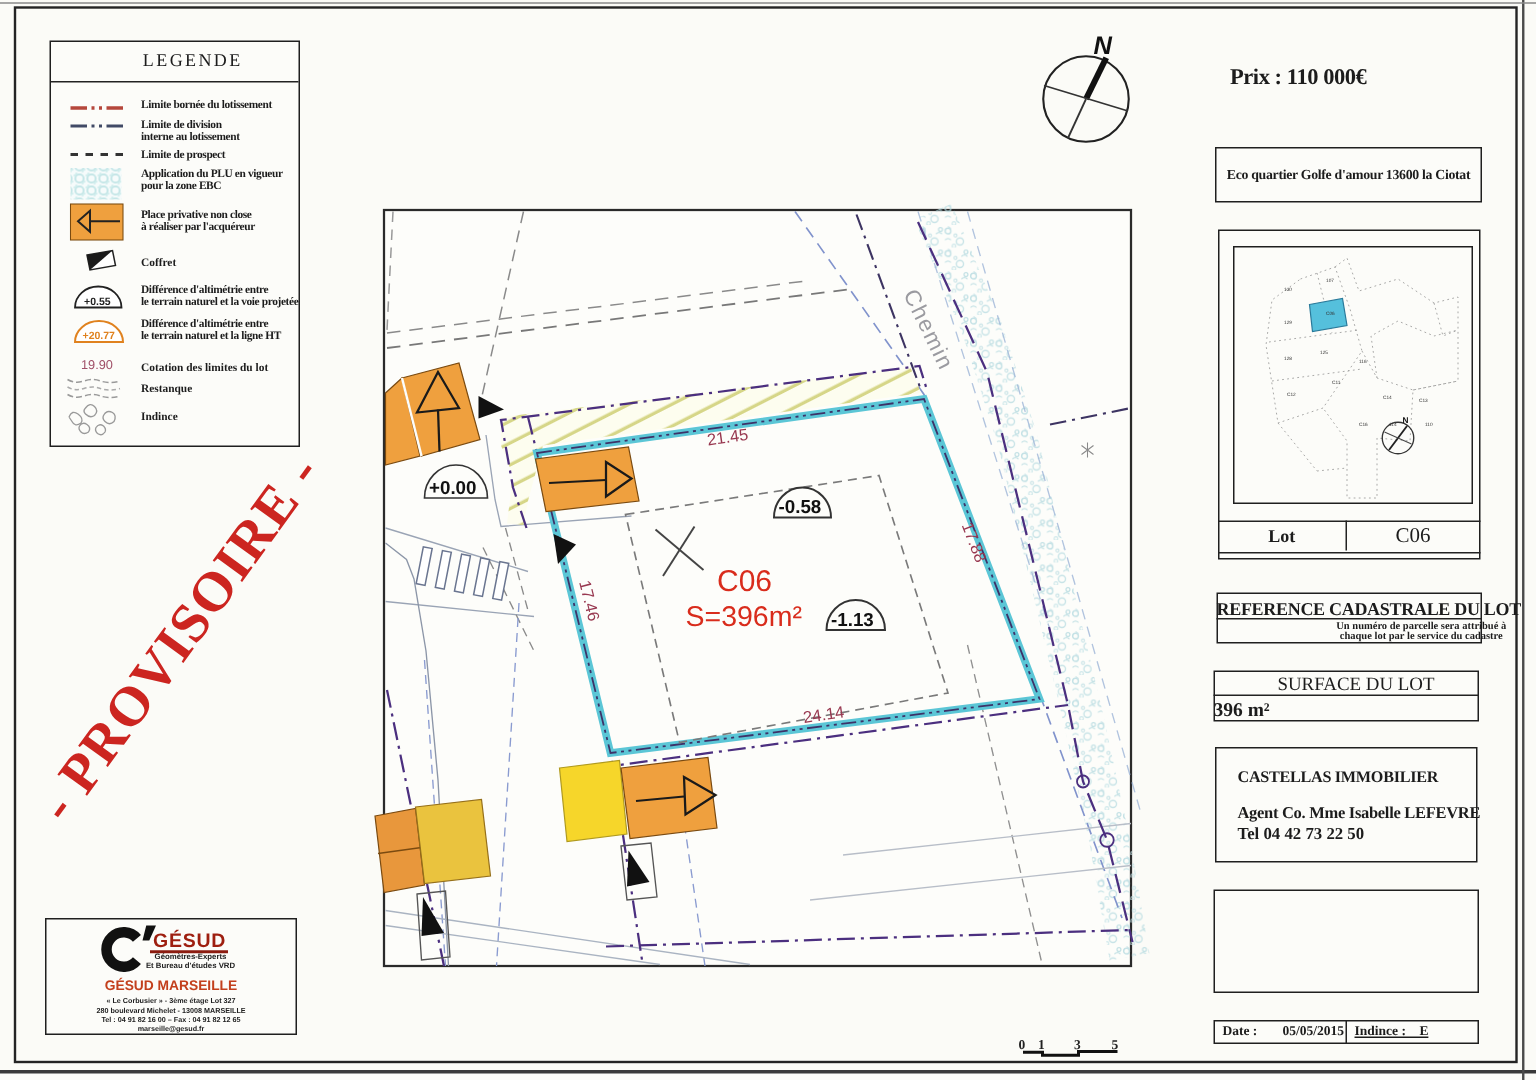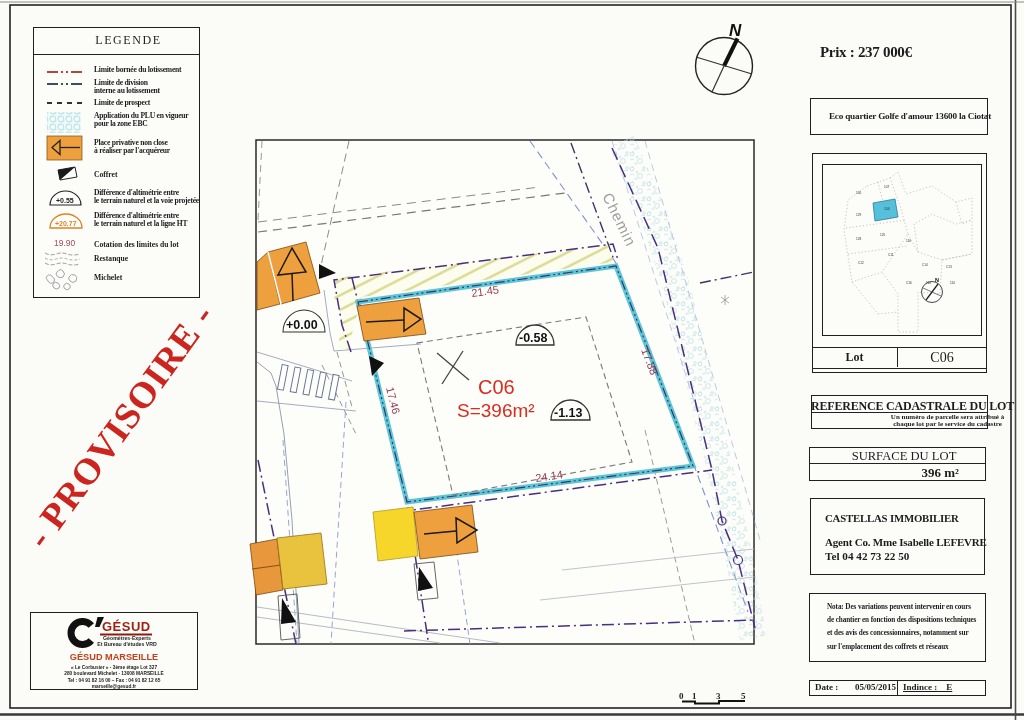--- a/index.html
+++ b/index.html
@@ -254,28 +254,28 @@
 <div class="abs ser" style="left:94px;top:66px;font-size:7.6px;font-weight:bold;line-height:8.4px;letter-spacing:-0.25px;">Limite bornée du lotissement</div>
 <div class="abs ser" style="left:94px;top:79px;font-size:7.6px;font-weight:bold;line-height:8.4px;letter-spacing:-0.25px;">Limite de division<br>interne au lotissement</div>
 <div class="abs ser" style="left:94px;top:99px;font-size:7.6px;font-weight:bold;line-height:8.4px;letter-spacing:-0.25px;">Limite de prospect</div>
 <div class="abs ser" style="left:94px;top:112px;font-size:7.6px;font-weight:bold;line-height:8.4px;letter-spacing:-0.25px;">Application du PLU en vigueur<br>pour la zone EBC</div>
 <div class="abs ser" style="left:94px;top:139px;font-size:7.6px;font-weight:bold;line-height:8.4px;letter-spacing:-0.25px;">Place privative non close<br>à réaliser par l'acquéreur</div>
 <div class="abs ser" style="left:94px;top:170px;font-size:7.6px;font-weight:bold;">Coffret</div>
 <div class="abs ser" style="left:94px;top:189px;font-size:7.6px;font-weight:bold;line-height:8.4px;letter-spacing:-0.25px;">Différence d'altimétrie entre<br>le terrain naturel et la voie projetée</div>
 <div class="abs ser" style="left:94px;top:212px;font-size:7.6px;font-weight:bold;line-height:8.4px;letter-spacing:-0.25px;">Différence d'altimétrie entre<br>le terrain naturel et la ligne HT</div>
 <div class="abs ser" style="left:94px;top:240px;font-size:7.6px;font-weight:bold;">Cotation des limites du lot</div>
 <div class="abs ser" style="left:94px;top:254px;font-size:7.6px;font-weight:bold;">Restanque</div>
-<div class="abs ser" style="left:94px;top:273px;font-size:7.6px;font-weight:bold;">Michelet</div>
+<div class="abs ser" style="left:94px;top:273px;font-size:7.6px;font-weight:bold;">Indince</div>
 
 <div class="abs ser" style="left:-50px;top:404px;width:340px;text-align:center;font-size:37px;font-weight:bold;color:#cc2520;transform:rotate(-54deg);letter-spacing:1px;">- PROVISOIRE -</div>
 
-<div class="abs ser" style="left:820px;top:44px;font-size:15px;font-weight:bold;letter-spacing:-0.3px;">Prix : 237 000€</div>
+<div class="abs ser" style="left:820px;top:44px;font-size:15px;font-weight:bold;letter-spacing:-0.3px;">Prix : 110 000€</div>
 
 <div class="bx" style="left:810px;top:98px;width:178px;height:37px;"></div>
-<div class="abs ser" style="left:810px;top:111px;width:200px;text-align:center;font-size:9.2px;font-weight:bold;white-space:nowrap;letter-spacing:-0.2px;">Eco quartier Golfe d'amour 13600 la Ciotat</div>
+<div class="abs ser" style="left:810px;top:111px;width:178px;text-align:center;font-size:9.2px;font-weight:bold;white-space:nowrap;letter-spacing:-0.2px;">Eco quartier Golfe d'amour 13600 la Ciotat</div>
 
 <div class="bx" style="left:812px;top:153px;width:175px;height:220px;"></div>
 <div class="bx" style="left:822px;top:164px;width:160px;height:172px;border-width:1.3px;"></div>
 
 <svg class="abs" style="left:822px;top:164px" width="160" height="172" viewBox="0 0 160 172">
 <g fill="none" stroke="#808080" stroke-width="0.6" stroke-dasharray="1.2 2.2" opacity="0.75">
 <polyline points="45,22 68,14 78,42 86,70 60,108 30,118 22,66 26,36 45,22"></polyline>
 <line x1="24" y1="64" x2="84" y2="56"></line>
 <line x1="26" y1="90" x2="86" y2="82"></line>
 <line x1="56" y1="18" x2="66" y2="58"></line>
@@ -323,29 +323,28 @@
 <div class="abs ser" style="left:897px;top:350px;width:90px;text-align:center;font-size:14px;">C06</div>
 
 <div class="bx" style="left:811px;top:395px;width:177px;height:34px;"></div>
 <div class="abs ser" style="left:811px;top:399px;width:145px;text-align:center;font-size:12px;font-weight:bold;white-space:nowrap;letter-spacing:-0.2px;">REFERENCE CADASTRALE DU LOT</div>
 <div class="abs" style="left:811px;top:412px;width:177px;border-top:1.2px solid #222;"></div>
 <div class="abs ser" style="left:811px;top:414px;width:177px;text-align:center;font-size:7px;font-weight:bold;line-height:7.4px;padding-left:48px;">Un numéro de parcelle sera attribué à<br>chaque lot par le service du cadastre</div>
 
 <div class="bx" style="left:809px;top:447px;width:177px;height:34px;"></div>
 <div class="abs ser" style="left:809px;top:449px;width:190px;text-align:center;font-size:12.6px;">SURFACE DU LOT</div>
 <div class="abs" style="left:809px;top:463px;width:177px;border-top:1.2px solid #222;"></div>
-<div class="abs ser" style="left:809px;top:465px;width:150px;text-align:right;font-size:13px;font-weight:bold;">396 m²</div>
+<div class="abs ser" style="left:809px;top:465px;width:150px;text-align:left;font-size:13px;font-weight:bold;">396 m²</div>
 
 <div class="bx" style="left:810px;top:498px;width:175px;height:77px;"></div>
 <div class="abs ser" style="left:825px;top:512px;font-size:10.8px;font-weight:bold;letter-spacing:-0.2px;">CASTELLAS IMMOBILIER</div>
 <div class="abs ser" style="left:825px;top:536px;font-size:11px;font-weight:bold;letter-spacing:-0.2px;">Agent Co. Mme Isabelle LEFEVRE</div>
 <div class="abs ser" style="left:825px;top:550px;font-size:11.2px;font-weight:bold;">Tel 04 42 73 22 50</div>
 
 <div class="bx" style="left:809px;top:593px;width:177px;height:69px;"></div>
-<div class="abs ser" style="left:827px;top:601px;font-size:7.2px;font-weight:bold;line-height:13.2px;white-space:nowrap;letter-spacing:-0.1px;">Nota: Des variations peuvent intervenir en cours<br>de chantier en fonction des dispositions techniques<br>et des avis des concessionnaires, notamment sur<br>sur l'emplacement des coffrets et réseaux</div>
 
 <div class="bx" style="left:809px;top:680px;width:177px;height:16px;"></div>
 <div class="abs ser" style="left:815px;top:682px;font-size:9px;font-weight:bold;">Date :</div>
 <div class="abs ser" style="left:855px;top:682px;font-size:9px;font-weight:bold;">05/05/2015</div>
 <div class="abs" style="left:897px;top:680px;width:0;height:16px;border-left:1.2px solid #222;"></div>
 <div class="abs ser" style="left:903px;top:682px;font-size:9px;font-weight:bold;text-decoration:underline;">Indince :&nbsp;&nbsp;&nbsp;&nbsp;E</div>
 
 <div class="bx" style="left:30px;top:612px;width:168px;height:78px;"></div>
 
 <svg class="abs" style="left:30px;top:612px" width="168" height="78" viewBox="0 0 168 78">

